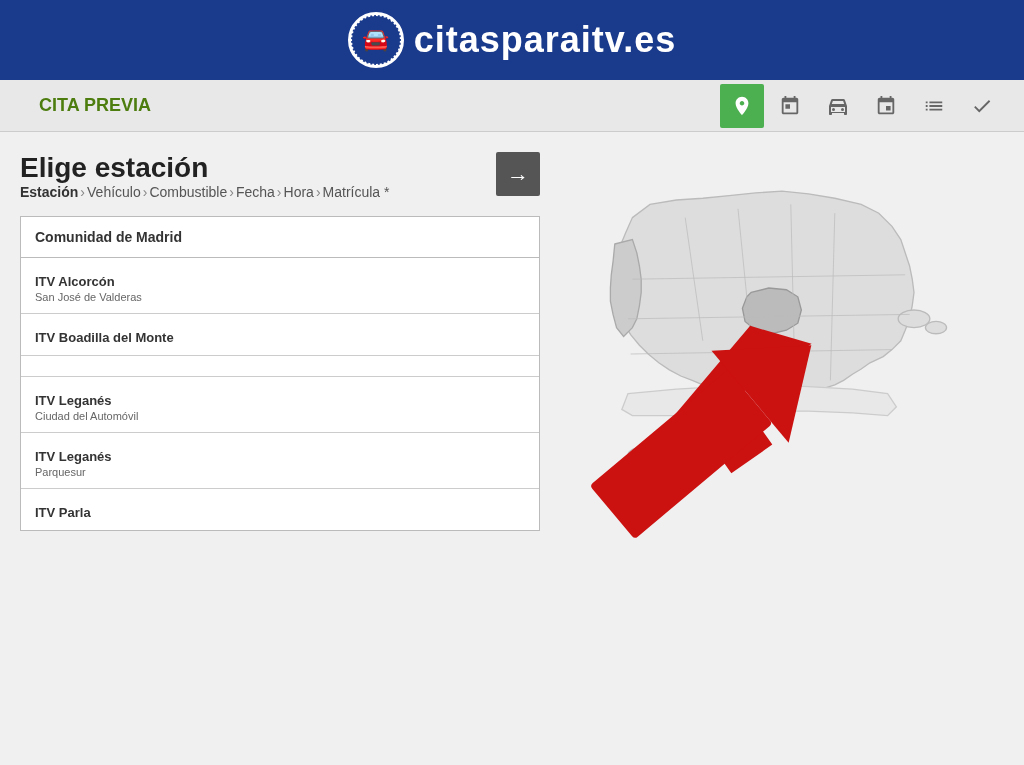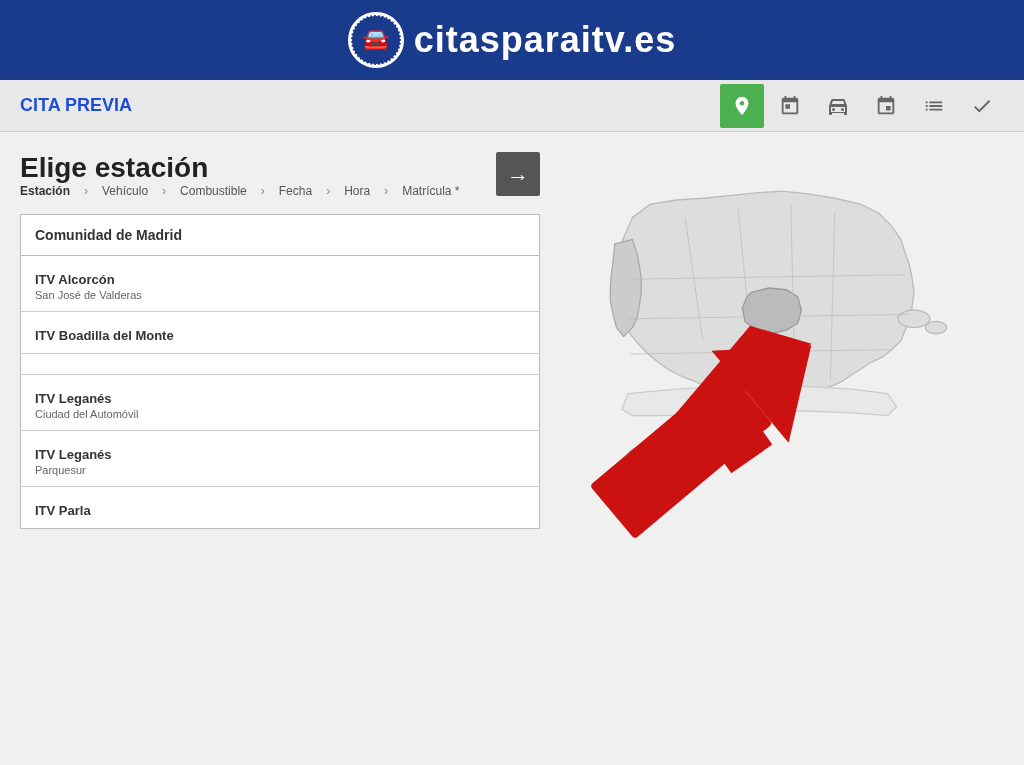--- a/index.html
+++ b/index.html
@@ -50,22 +50,23 @@
       background: #e8e8e8;
       display: flex;
       align-items: center;
       height: 52px;
       padding: 0 20px;
       border-bottom: 1px solid #ccc;
     }
     #navbar .nav-title {
       font-size: 18px;
       font-weight: bold;
-      color: #1d4ed8;
+      color: #4d7c0f;
       flex: 1;
+      margin-left: 19px;
     }
     #navbar .nav-icons {
       display: flex;
       gap: 4px;
     }
     .nav-icon-btn {
       width: 44px;
       height: 44px;
       display: flex;
       align-items: center;
@@ -95,25 +96,25 @@
     #left-panel {
       flex: 0 0 520px;
       position: relative;
     }
     #page-heading {
       font-size: 28px;
       font-weight: bold;
       color: #222;
     }
     #breadcrumb {
-      font-size: 12px;
+      font-size: 14px;
       color: #555;
       margin-bottom: 16px;
       display: flex;
-      gap: 12px;
+      gap: 0;
       align-items: center;
       flex-wrap: wrap;
     }
     #breadcrumb .crumb { color: #555; }
     #breadcrumb .crumb.active { font-weight: bold; color: #333; }
     #breadcrumb .sep { color: #888; margin: 0 2px; }
 
     
     #station-list {
       border: 1px solid #bbb;

